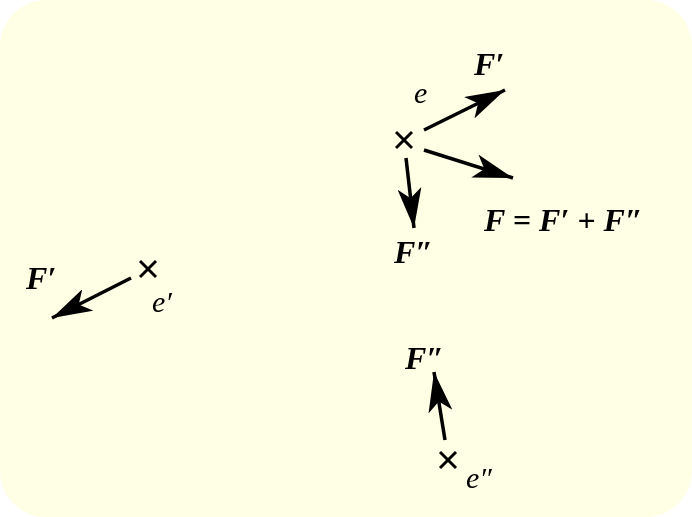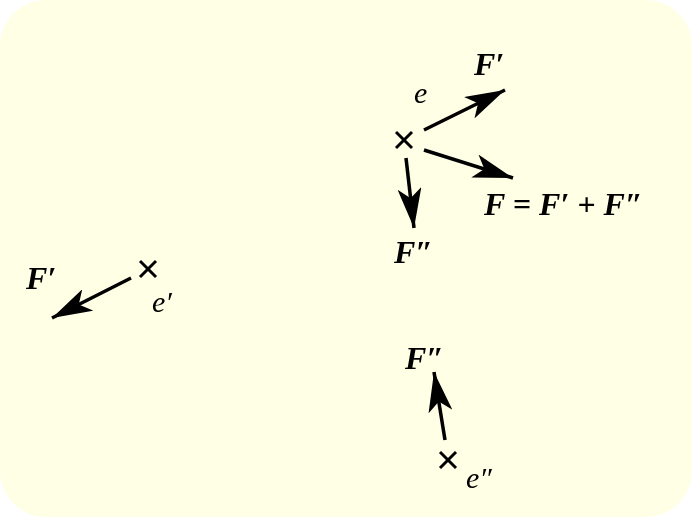--- a/index.html
+++ b/index.html
@@ -47,20 +47,20 @@
 
   <g stroke="#000" stroke-width="3">
     <line x1="440" y1="452" x2="456" y2="468"></line>
     <line x1="456" y1="452" x2="440" y2="468"></line>
   </g>
   <line x1="445" y1="440" x2="434" y2="372" stroke="#000" stroke-width="3.5" marker-end="url(#ah)"></line>
 </svg>
 
 <span class="lbl ital" style="left:414px; top:78px;">e</span>
 <span class="lbl bold" style="left:474px; top:48px;">F′</span>
-<span class="lbl bold" style="left:484px; top:188px;">F = F′ + F″</span>
+<span class="lbl bold" style="left:484px; top:204px;">F = F′ + F″</span>
 <span class="lbl bold" style="left:394px; top:236px;">F″</span>
 
 <span class="lbl bold" style="left:26px; top:262px;">F′</span>
 <span class="lbl ital" style="left:152px; top:287px;">e′</span>
 
 <span class="lbl bold" style="left:405px; top:342px;">F″</span>
 <span class="lbl ital" style="left:466px; top:463px;">e″</span>
 
 </body></html>

